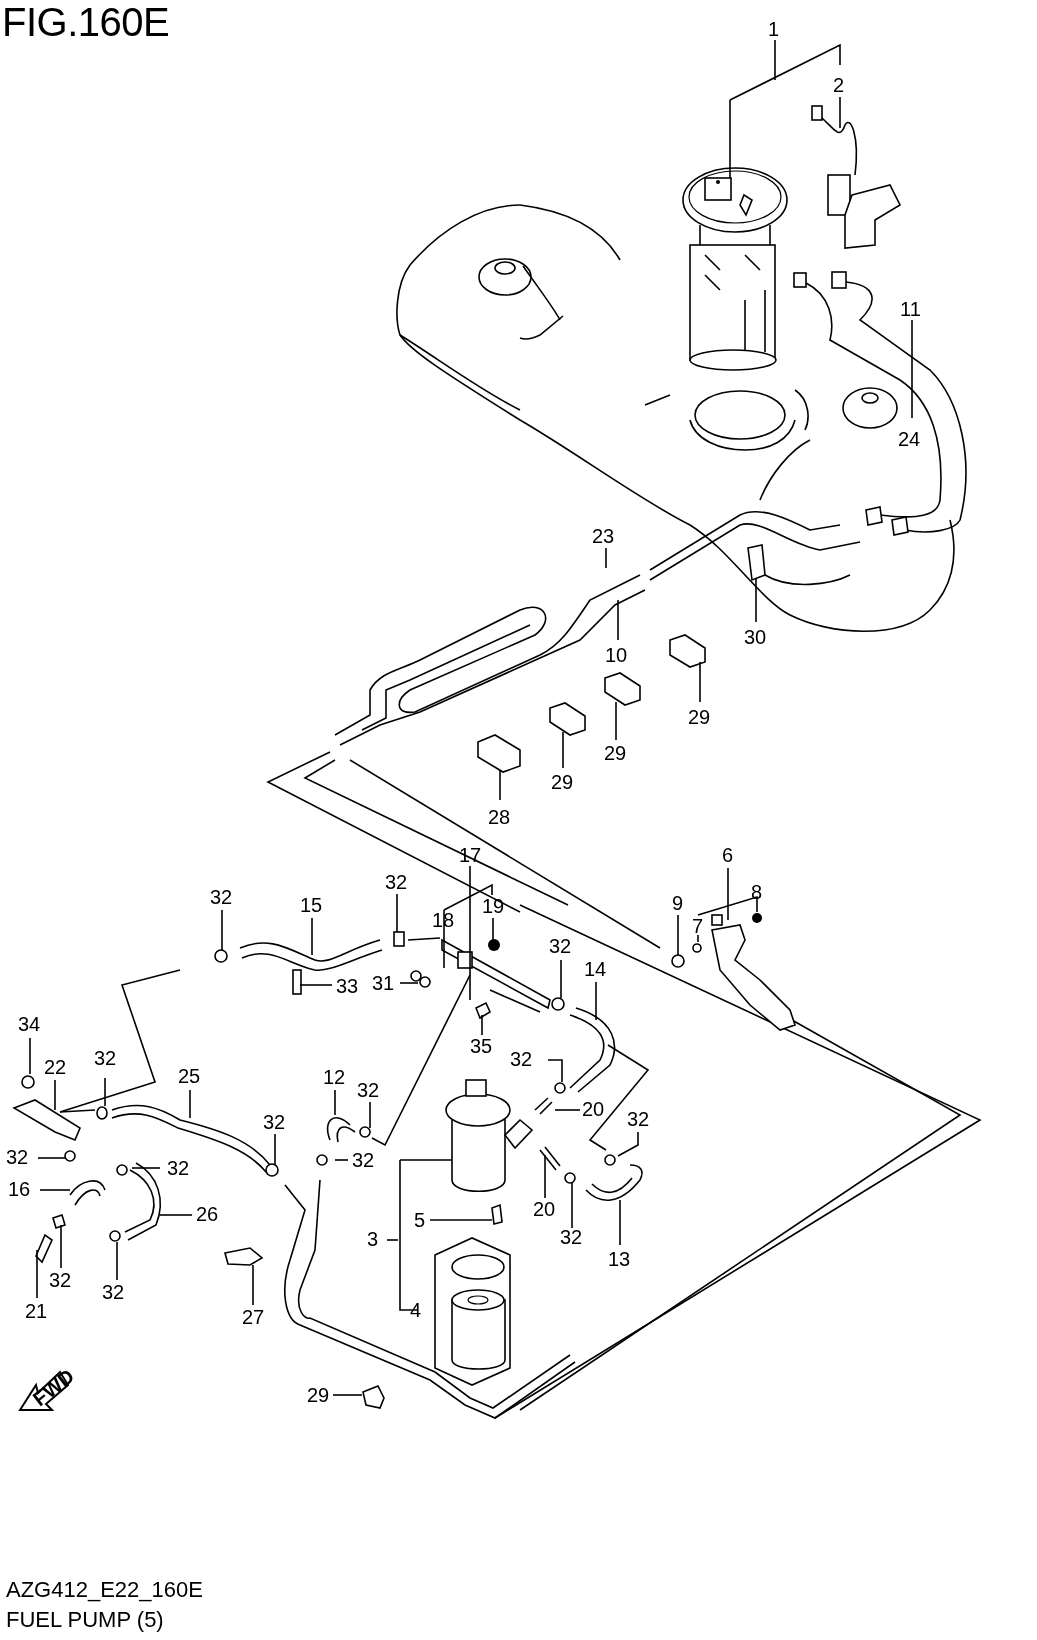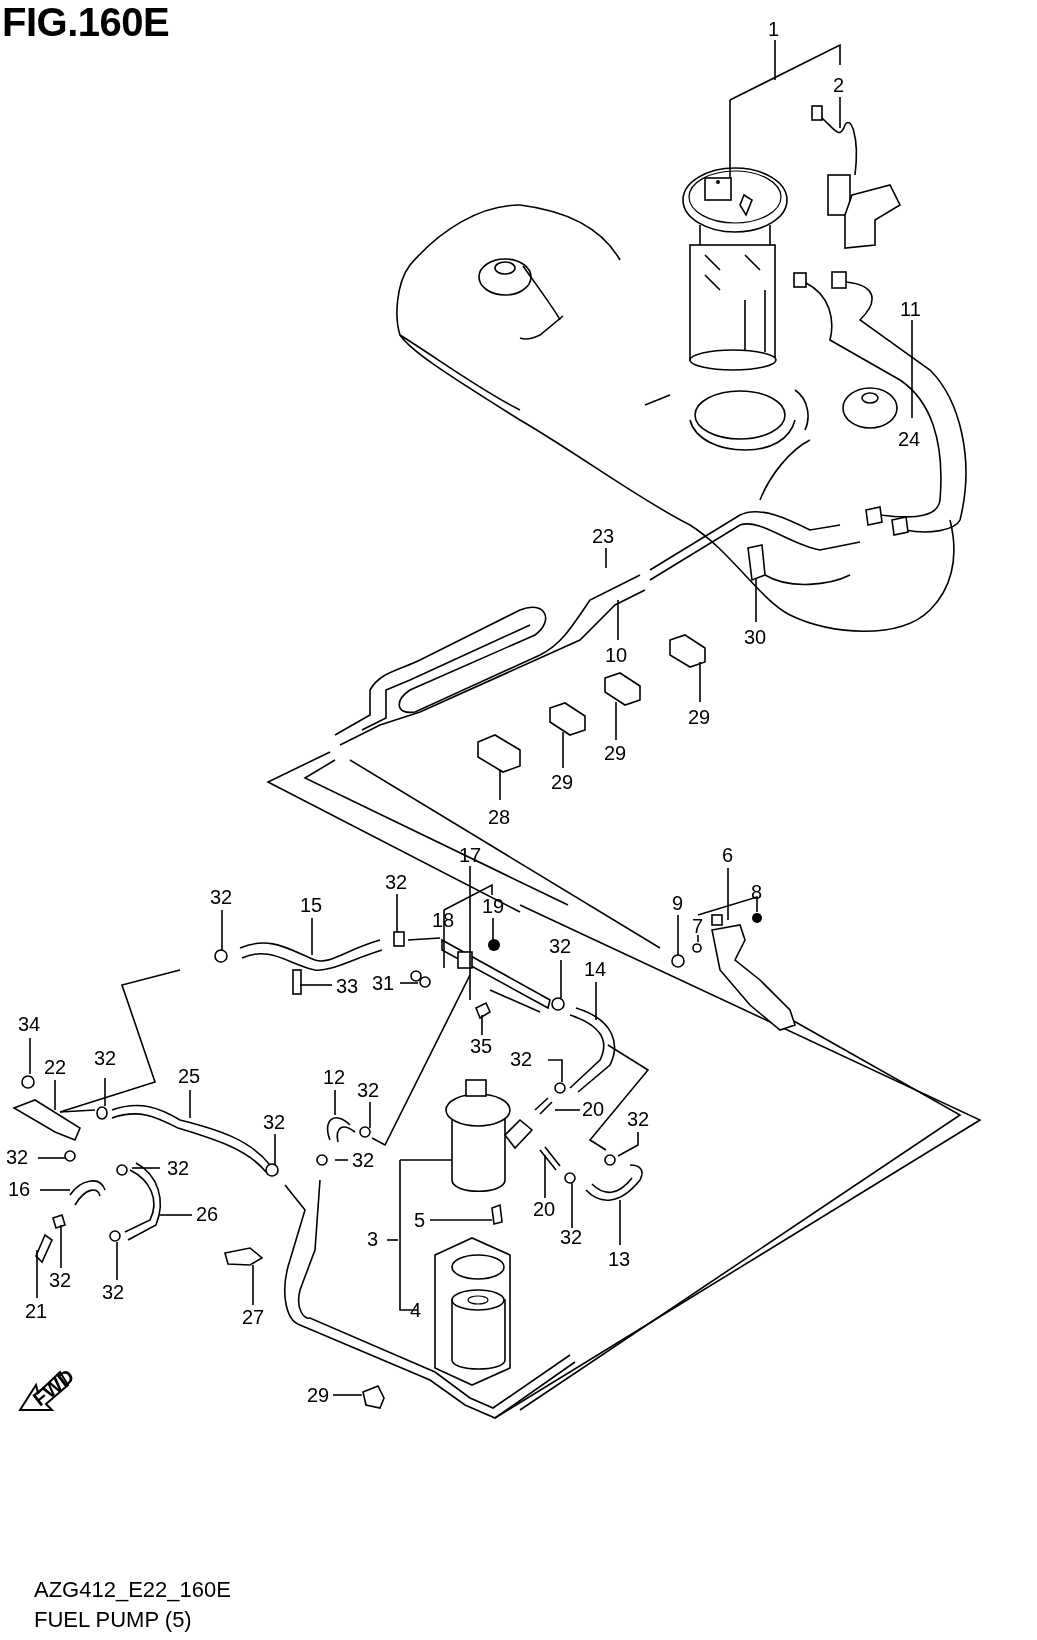--- a/index.html
+++ b/index.html
@@ -1,18 +1,18 @@
 <!DOCTYPE html>
 <html><head>
 <meta charset="utf-8">
 <style>
   html, body { margin: 0; padding: 0; background: #ffffff; }
   body { width: 1037px; height: 1640px; position: relative; overflow: hidden; font-family: "Liberation Sans", sans-serif; color: #000; }
-  .fig-title { position: absolute; left: 2px; top: 0px; font-size: 40px; font-weight: bold; letter-spacing: -0.5px; }
-  .footer { position: absolute; left: 6px; font-size: 22px; margin-left: 28px; }
+  .fig-title { position: absolute; left: 2px; top: 0px; font-size: 40px; font-weight: normal; letter-spacing: -0.5px; }
+  .footer { position: absolute; left: 6px; font-size: 22px; }
   .footer.code { top: 1577px; }
   .footer.name { top: 1607px; text-align: center; }
   svg#diagram { position: absolute; left: 0; top: 0; }
   .lbl { font-family: "Liberation Sans", sans-serif; font-size: 20px; fill: #000; }
   .ln { stroke: #000; stroke-width: 1.6; fill: none; }
   .pt { stroke: #000; stroke-width: 1.6; fill: #fff; }
   .ptk { stroke: #000; stroke-width: 1.2; fill: none; }
   .blk { fill: #000; }
 </style>
 </head>

